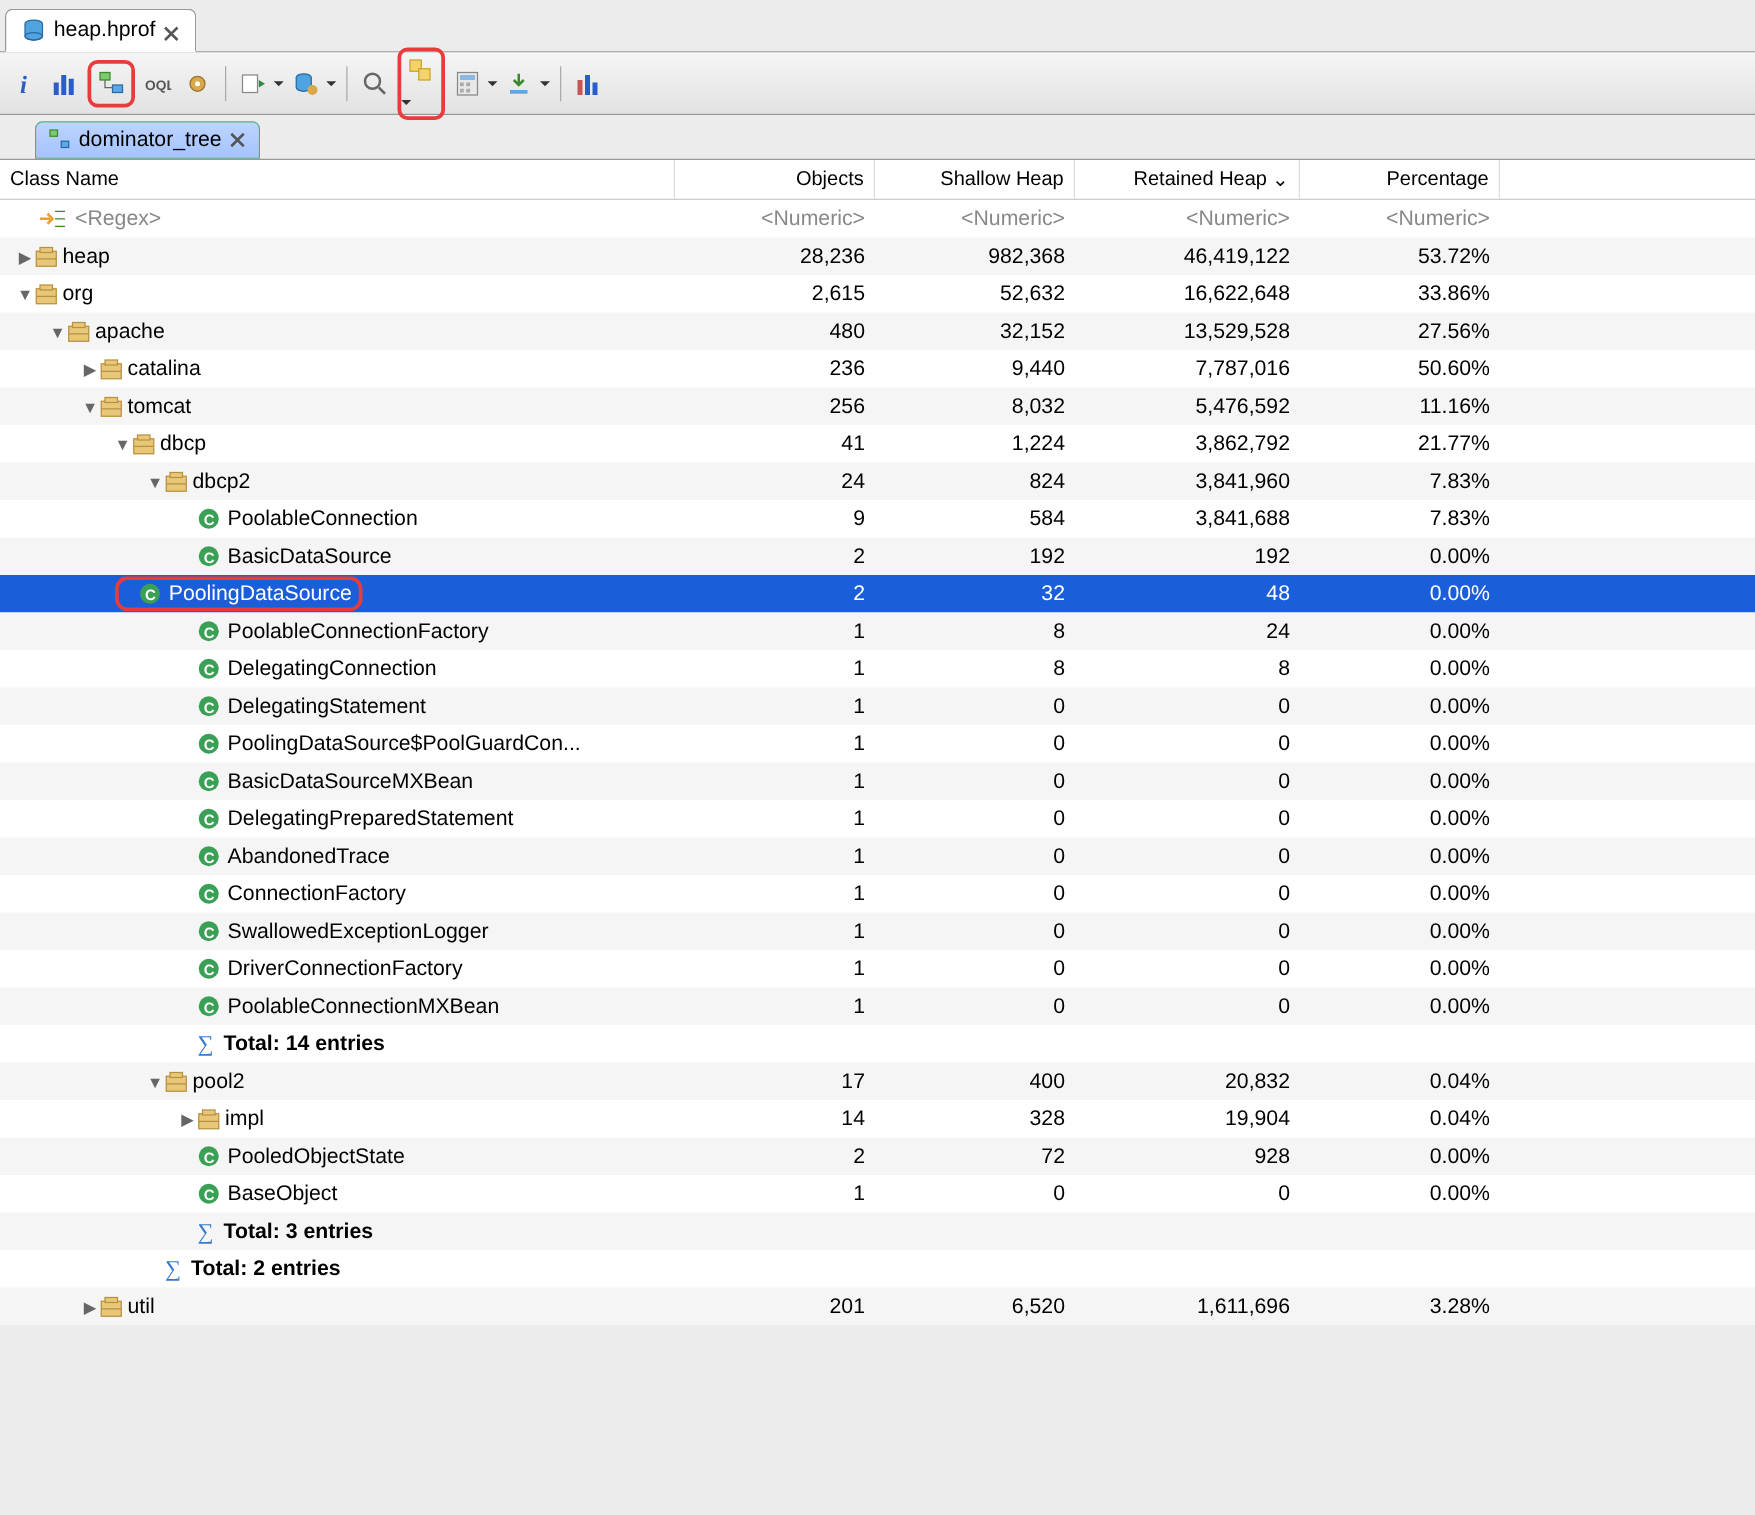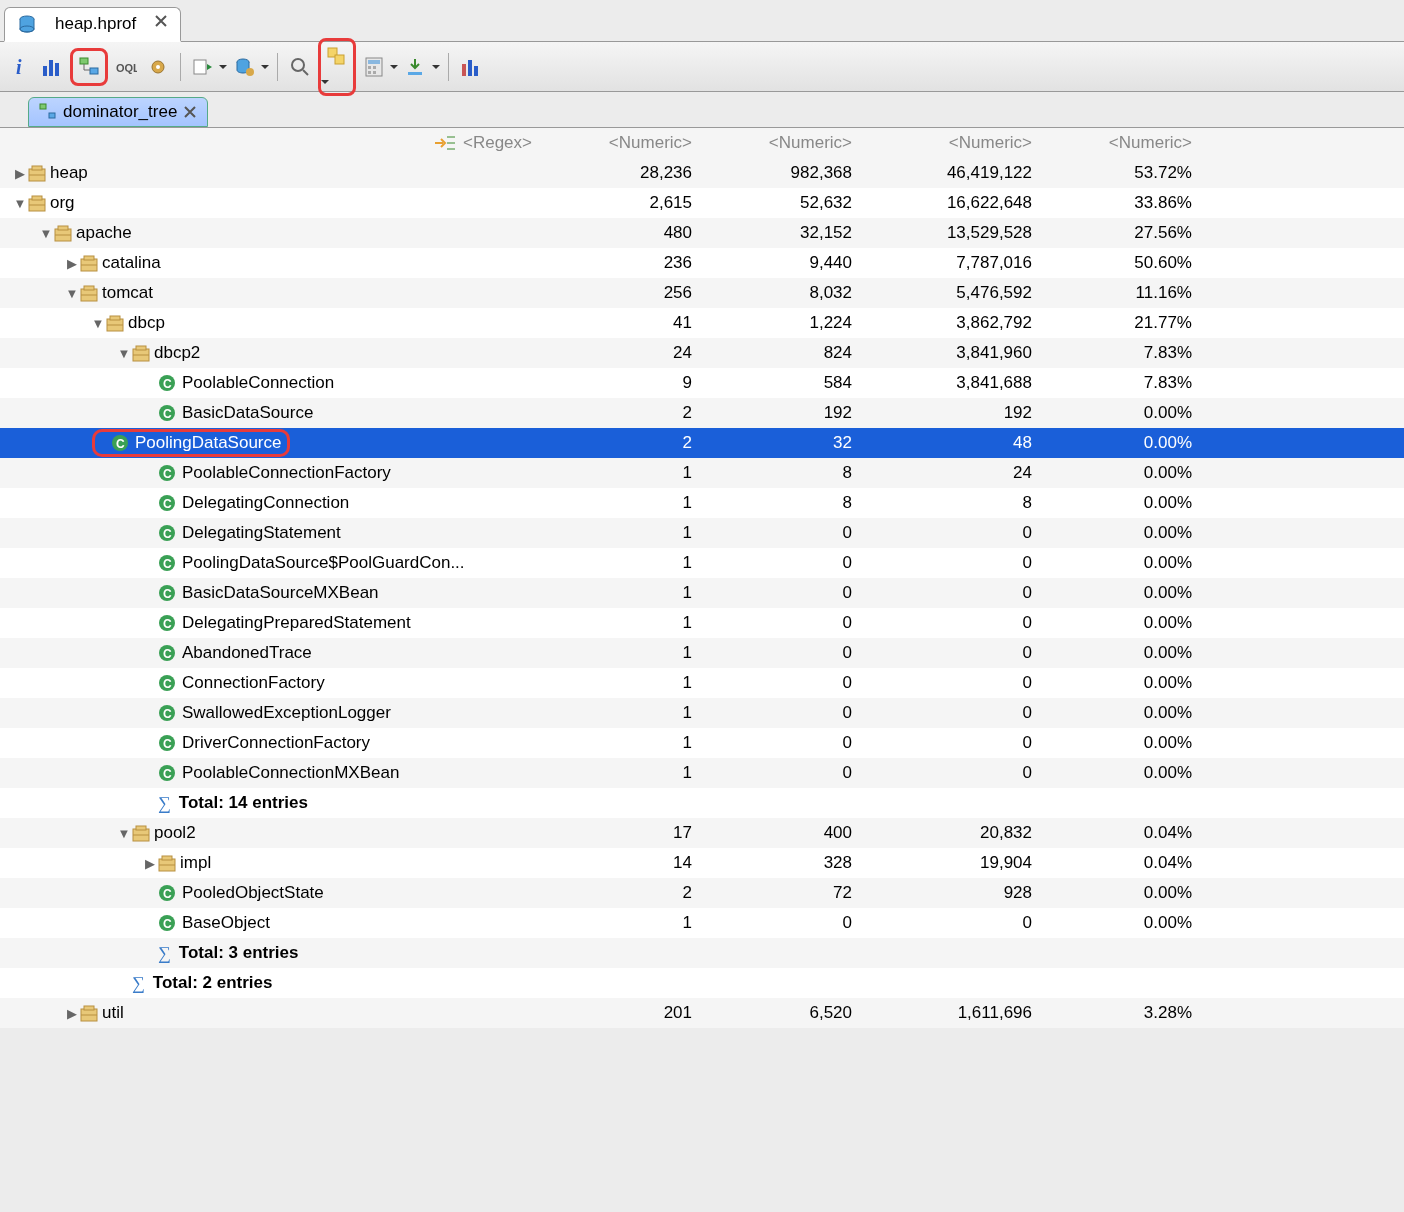--- a/index.html
+++ b/index.html
@@ -1,20 +1,20 @@
 <!DOCTYPE html>
 <html><head>
 <meta charset="utf-8">
 <style>
 * { box-sizing: border-box; margin: 0; padding: 0; }
 body { font-family: Arial, Helvetica, sans-serif; font-size: 17px; color: #000; background: #ececec; width: 1404px; }
 
 
 .file-tab-bar { height: 42px; background: #ececec; border-bottom: 1px solid #999; display: flex; align-items: flex-end; padding-left: 4px; }
-.file-tab { background: #fff; border: 1px solid #999; border-bottom: 2px solid #fff; border-radius: 6px 6px 0 0; padding: 6px 12px; display: flex; align-items: flex-start; gap: 18px; margin-bottom: -1px; }
+.file-tab { background: #fff; border: 1px solid #999; border-bottom: 2px solid #fff; border-radius: 6px 6px 0 0; padding: 6px 12px; display: flex; align-items: flex-end; gap: 6px; margin-bottom: -1px; }
 .db-icon { width: 20px; height: 20px; }
 .close-x { width: 14px; height: 14px; }
 
 
 .toolbar { height: 50px; background: linear-gradient(#f5f5f5, #e2e2e2); border-bottom: 1px solid #999; display: flex; align-items: center; padding: 0 6px; gap: 4px; }
 .tb-btn { width: 28px; height: 28px; display: flex; align-items: center; justify-content: center; border-radius: 4px; }
 .tb-btn svg { width: 22px; height: 22px; }
 .tb-sep { width: 1px; height: 28px; background: #aaa; margin: 0 4px; }
 .dropdown-arrow { width: 8px; height: 8px; margin-left: -2px; }
 .red-highlight { border: 3px solid #e83b3b; border-radius: 8px; padding: 2px; }
@@ -39,21 +39,21 @@
 .row.selected .cell { color: #fff; }
 .cell { padding: 0 8px; font-size: 17px; }
 .cell-name { width: 540px; display: flex; align-items: center; white-space: nowrap; overflow: hidden; }
 .cell-num { text-align: right; }
 .cell-objects { width: 160px; }
 .cell-shallow { width: 160px; }
 .cell-retained { width: 180px; }
 .cell-pct { width: 160px; }
 
 .filter-row .cell { color: #888; }
-.filter-row .cell-name { padding-left: 30px; justify-content: flex-end; }
+.filter-row .cell-name { padding-left: 30px; }
 
 .tree-toggle { width: 16px; text-align: center; color: #666; font-size: 13px; display: inline-block; }
 .pkg-icon { width: 18px; height: 18px; margin-right: 4px; flex-shrink: 0; }
 .class-icon { width: 18px; height: 18px; margin-right: 6px; flex-shrink: 0; }
 .sigma { color: #3a7cc9; font-size: 18px; margin-right: 8px; font-family: serif; }
 .total-text { font-weight: bold; }
 
 .row-highlight-box { border: 3px solid #e83b3b; border-radius: 10px; height: 28px; display: flex; align-items: center; padding-right: 6px; }
 
 .regex-icon { width: 24px; height: 16px; margin-right: 6px; }
@@ -186,20 +186,30 @@
         <rect x="10" y="10" width="6" height="5" fill="#5aa8e6" stroke="#2a6aa0"></rect>
       </svg>
     <span>dominator_tree</span>
     <svg class="close-x" viewBox="0 0 14 14">
         <path d="M2 2l10 10M12 2L2 12" stroke="#555" stroke-width="2"></path>
       </svg>
   </div>
 </div>
 
 <div class="table-container">
+  <div class="table-header">
+    <div class="th col-name">Class Name</div>
+    <div class="th col-objects">Objects</div>
+    <div class="th col-shallow">Shallow Heap</div>
+    <div class="th col-retained">
+        <span>Retained Heap</span>
+        <span style="margin-left:4px">⌄</span>
+      </div>
+    <div class="th col-pct">Percentage</div>
+  </div>
 
   <div class="row filter-row">
     <div class="cell cell-name">
       <svg class="regex-icon" viewBox="0 0 24 16">
           <path d="M2 8h8M8 4l4 4-4 4" stroke="#e8a030" stroke-width="2" fill="none"></path>
           <path d="M14 2h8M14 8h8M14 14h8" stroke="#3a8a2d"></path>
         </svg>
       <span>&lt;Regex&gt;</span>
     </div>
     <div class="cell cell-num cell-objects">&lt;Numeric&gt;</div>

